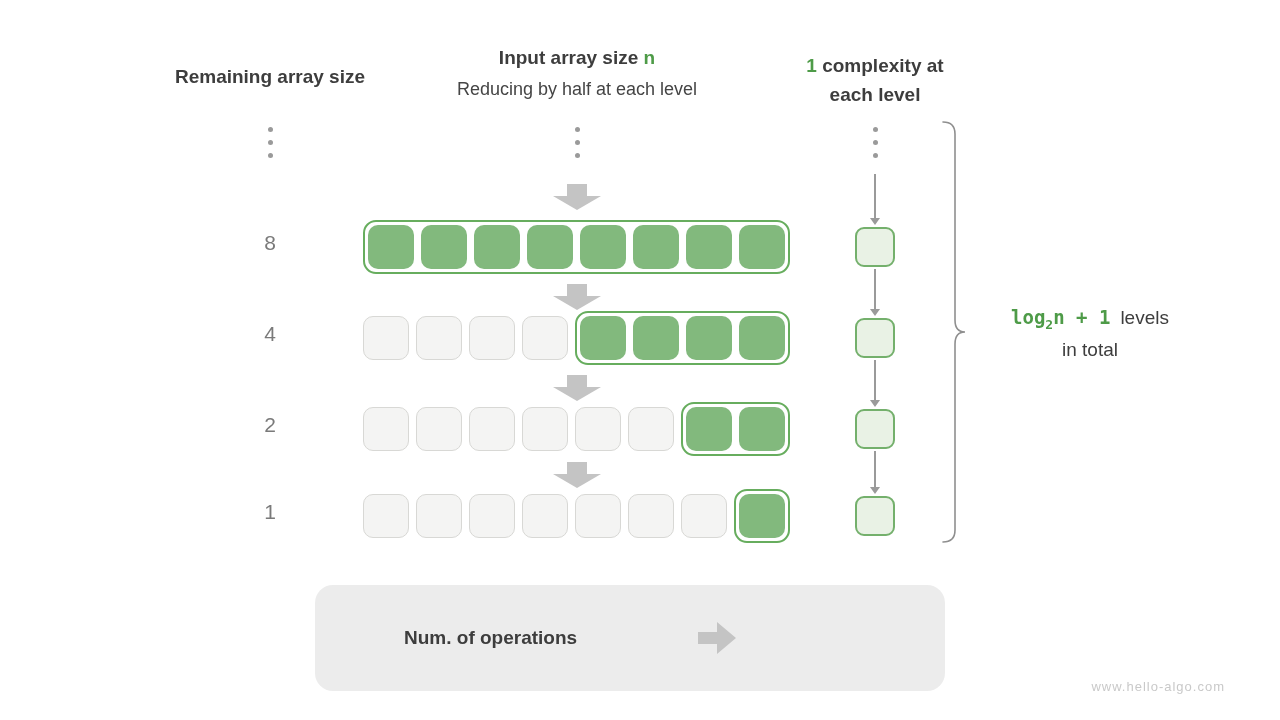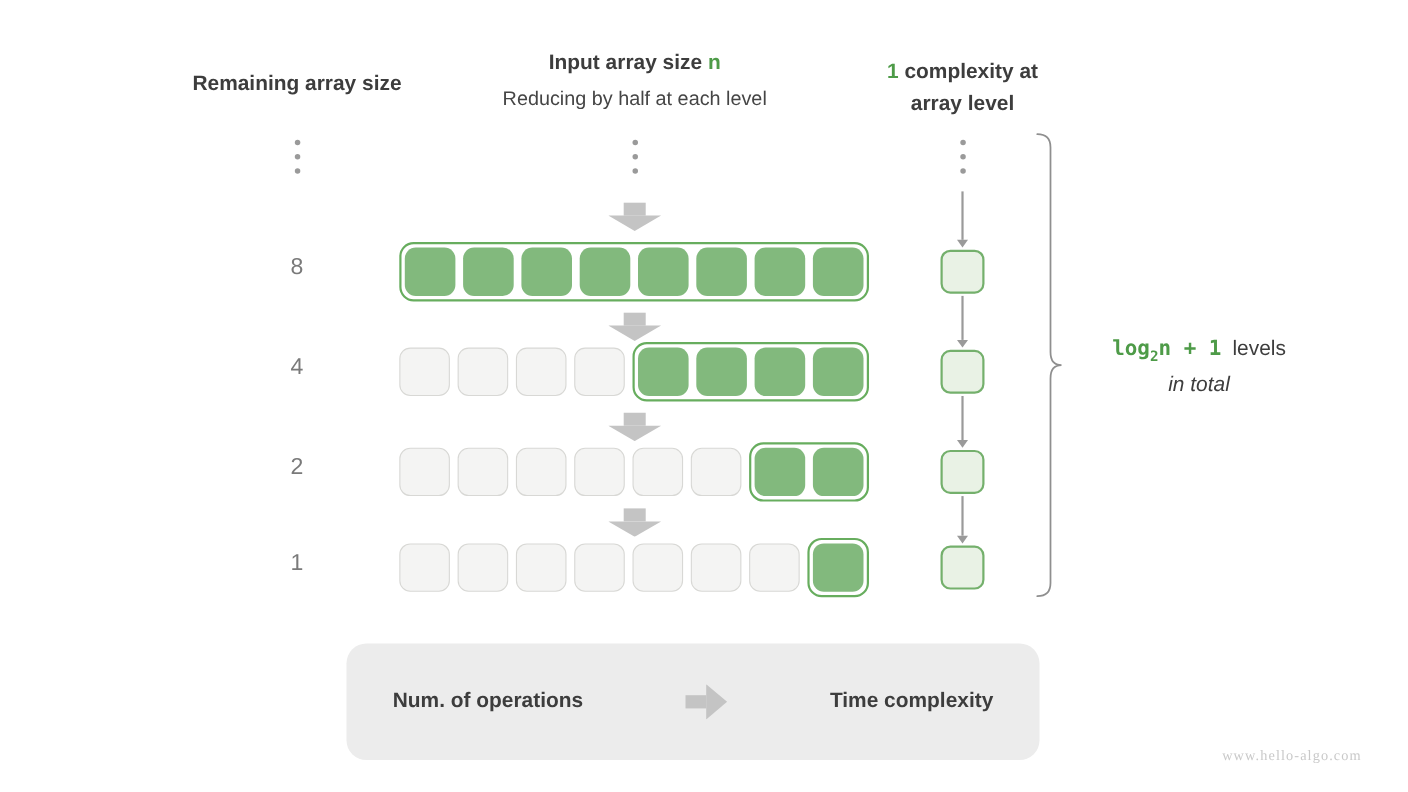--- a/index.html
+++ b/index.html
@@ -38,53 +38,53 @@
   .chunk-arrow{position:absolute;width:48px;height:26px;}
   .chunk-arrow svg{display:block;fill:var(--arrow-gray);}
 
   
   .brace{position:absolute;left:937px;top:120px;}
   .brace path{stroke:var(--brace-gray);stroke-width:1.6;fill:none;stroke-linecap:round;}
   .brace-label{position:absolute;left:985px;top:306px;width:210px;text-align:center;color:var(--dark-text);font-size:19px;}
   .formula{font-family:"DejaVu Sans Mono",monospace;font-weight:bold;font-size:19px;}
   .formula sub{font-size:13px;}
   .brace-label .lvl{margin-left:10px;margin-top:40px;}
-  .brace-label .line2{margin-top:7px;font-style:italic;}
+  .brace-label .line2{margin-top:7px;}
 
   
   .summary{position:absolute;left:315px;top:585px;width:630px;height:106px;background:var(--box-bg);
            border-radius:18px;display:flex;align-items:center;justify-content:space-between;
            padding:0 42px;box-sizing:border-box;}
-  .sum-col{}
+  .sum-col{margin-left:47px;}
   .sum-title{font-size:19px;font-weight:bold;color:var(--dark-text);}
   .sum-value{margin-top:12px;font-size:20px;font-weight:bold;}
   .sum-value.left-val{color:var(--green-text);}
   .teal{color:var(--teal);}
   .mono-bold{font-family:"DejaVu Sans Mono",monospace;font-weight:bold;}
   .big-o{margin-left:16px;}
   .right-arrow svg{display:block;fill:var(--arrow-gray);}
 
-  .watermark{position:absolute;right:42px;top:679px;font-family:Liberation Serif, serif;
+  .watermark{position:absolute;right:55px;top:679px;font-family:Liberation Sans, sans-serif;
              font-size:13px;color:var(--watermark);letter-spacing:1px;text-align:center;}
 </style>
 </head>
 <body>
 
 <div class="canvas">
 
   <div class="hdr hdr-left">Remaining array size</div>
 
   <div class="hdr hdr-mid">
     <div><span>Input array size </span><span class="green-txt">n</span></div>
     <div class="hdr-sub">Reducing by half at each level</div>
   </div>
 
   <div class="hdr hdr-right">
     <div><span class="green-txt">1</span><span> complexity at</span></div>
-    <div>array level</div>
+    <div>each level</div>
   </div>
 
   <div class="dots" style="left:267px;top:127px;">
     <span class="dot"></span>
     <span class="dot"></span>
     <span class="dot"></span>
   </div>
   <div class="dots" style="left:574px;top:127px;">
     <span class="dot"></span>
     <span class="dot"></span>
@@ -208,18 +208,17 @@
     <div class="sum-col">
       <div class="sum-title">Num. of operations</div>
     </div>
     <div class="right-arrow">
       <svg width="38" height="32" viewBox="0 0 38 32">
           <rect x="0" y="10" width="19" height="12"></rect>
           <polygon points="19,0 38,16 19,32"></polygon>
         </svg>
     </div>
     <div class="sum-col">
-      <div class="sum-title">Time complexity</div>
     </div>
   </div>
 
   <div class="watermark">www.hello-algo.com</div>
 </div>
 
 </body></html>

